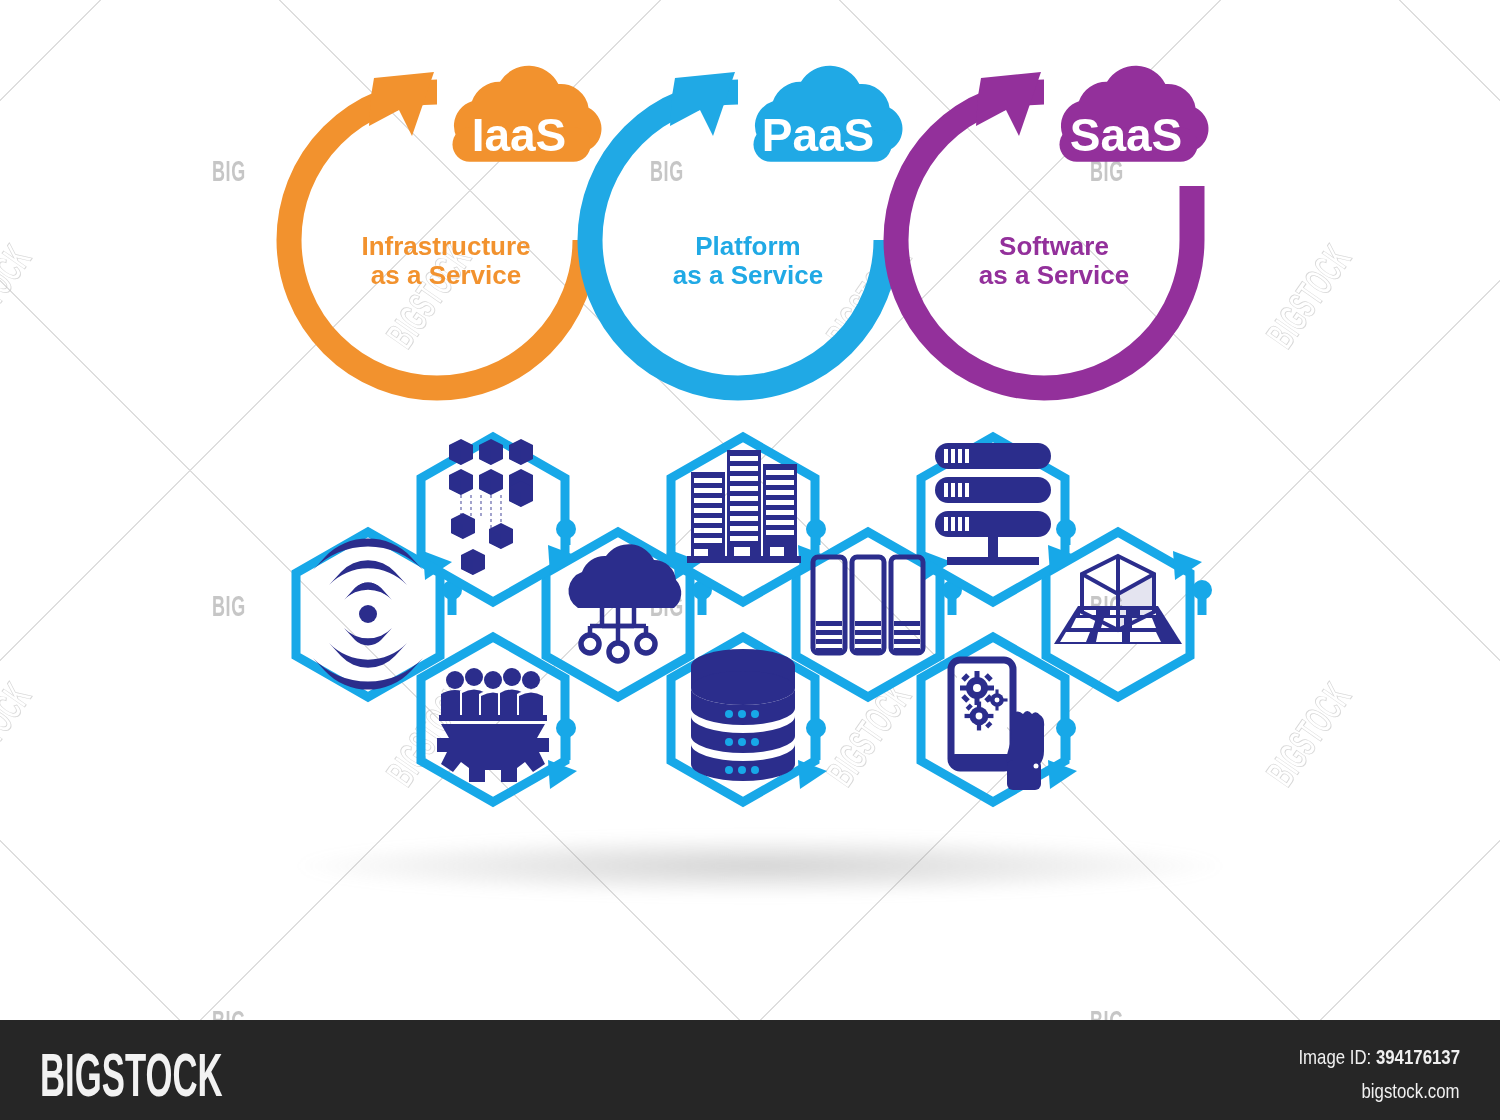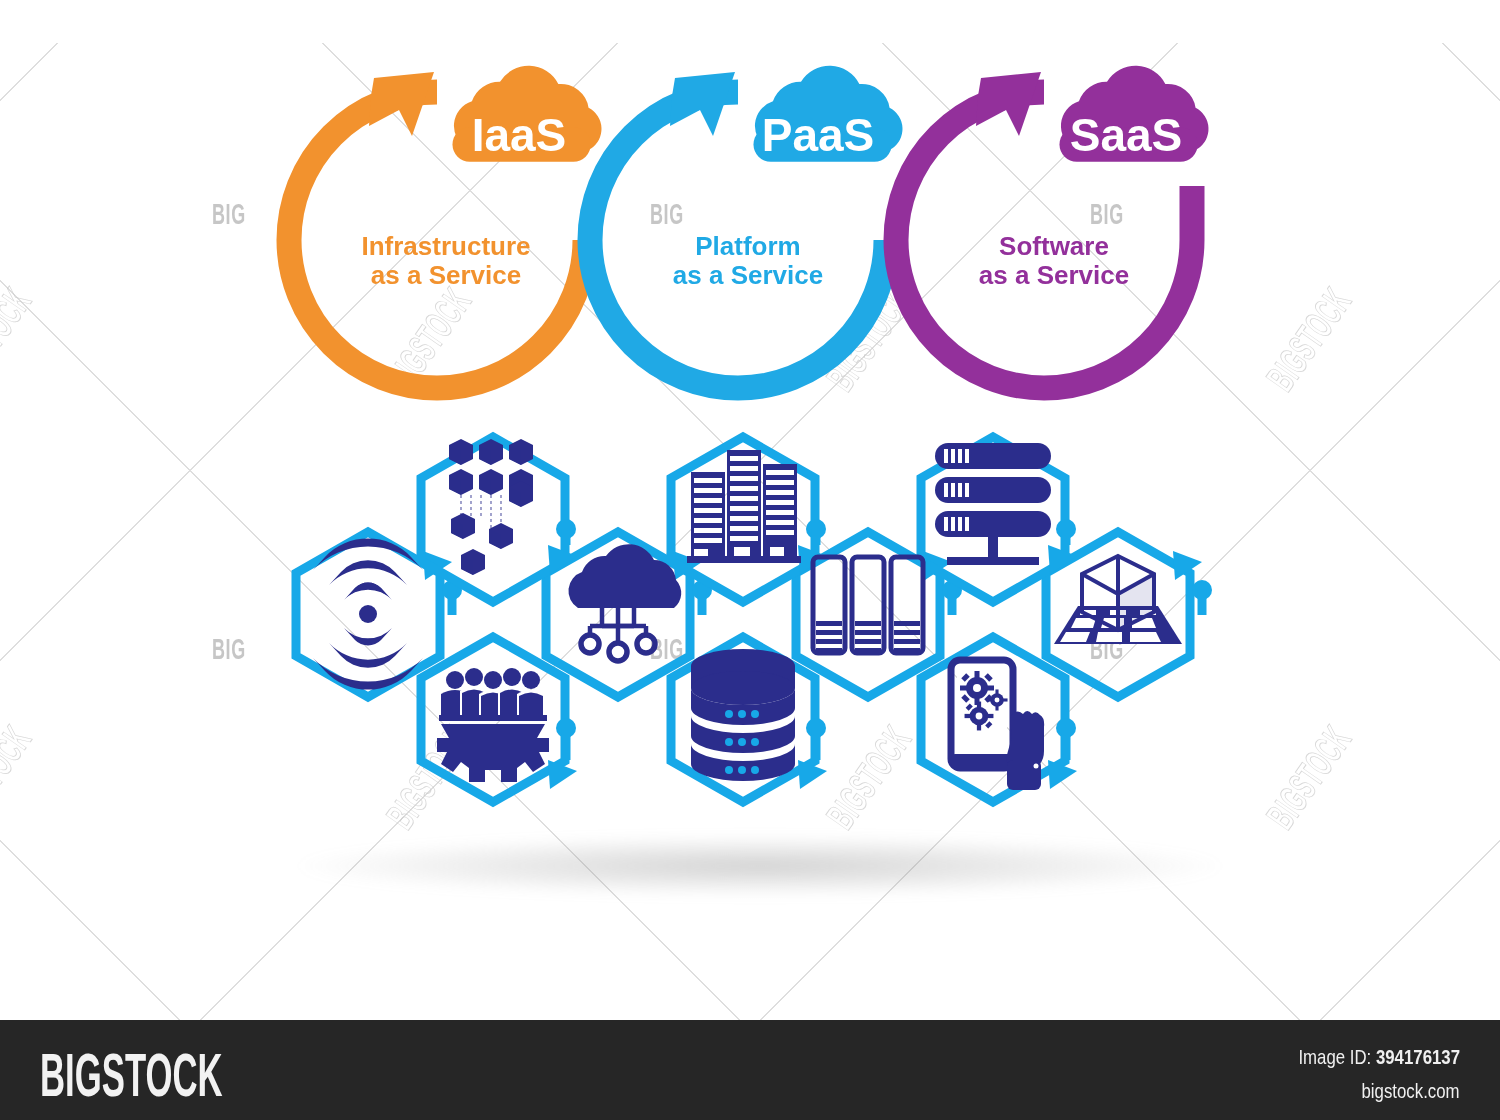--- a/index.html
+++ b/index.html
@@ -1,20 +1,20 @@
 <!DOCTYPE html>
 <html><head>
 <meta charset="utf-8">
 <style>
   html,body{margin:0;padding:0;background:#ffffff;}
   body{width:1500px;height:1120px;font-family:"Liberation Sans",sans-serif;overflow:hidden;}
   #stage{position:relative;width:1500px;height:1120px;background:#ffffff;overflow:hidden;}
 
   
-  .wm-layer{position:absolute;inset:0;pointer-events:none;z-index:1;margin-top:43px;}
+  .wm-layer{position:absolute;inset:0;pointer-events:none;z-index:1;}
   .wm-lines{position:absolute;inset:0;
     background-image:
       repeating-linear-gradient(45deg,  transparent 0 197px, #d9d9d9 197px 198px, transparent 198px 396px),
       repeating-linear-gradient(-45deg, transparent 0 197px, #d9d9d9 197px 198px, transparent 198px 396px);
     opacity:.85;}
   .wm-big{position:absolute;color:#c6c6c6;font-weight:700;font-size:29px;letter-spacing:1px;
     font-family:"Liberation Sans Narrow","Liberation Sans",sans-serif;transform:scaleX(.62);transform-origin:left top;}
   .wm-bigstock{position:absolute;color:#c9c9c9;font-weight:700;font-size:40px;letter-spacing:1px;
     font-family:"Liberation Sans",sans-serif;white-space:nowrap;opacity:.72;
     -webkit-text-stroke:1px #c9c9c9;color:transparent;}

